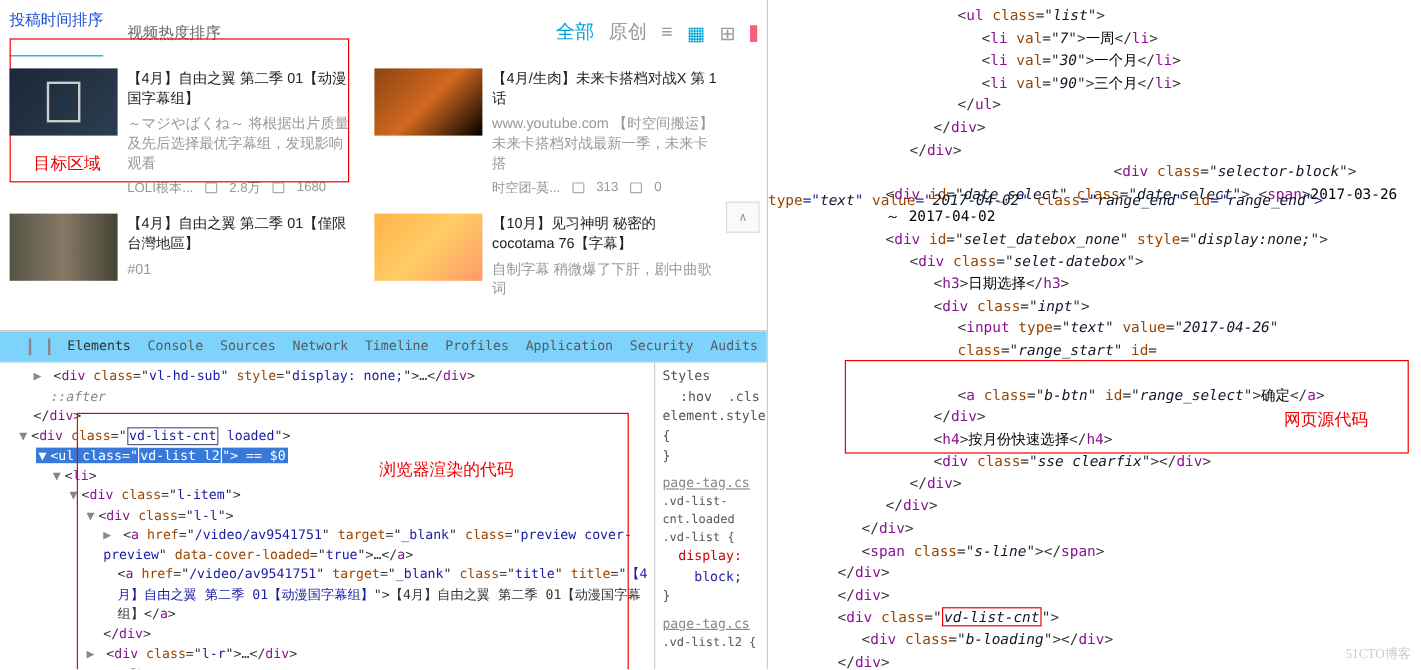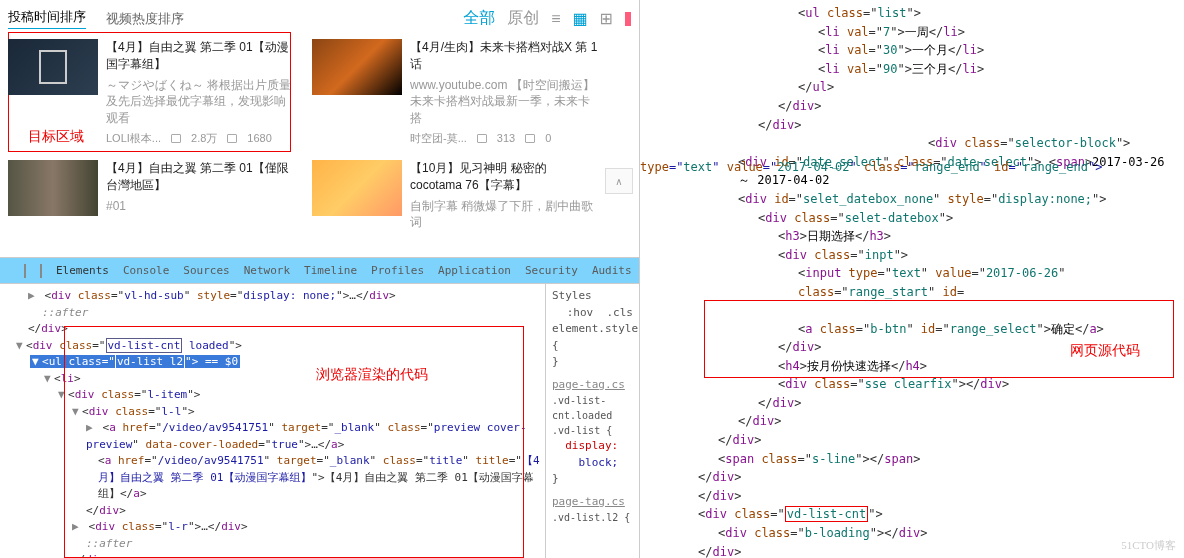--- a/index.html
+++ b/index.html
@@ -4,21 +4,21 @@
 <style>
 * { box-sizing: border-box; margin: 0; padding: 0; }
 body { font-family: "Microsoft YaHei", Arial, sans-serif; font-size: 12px; color: #333; background: #fff; width: 1184px; height: 558px; overflow: hidden; display: flex; }
 .left-pane { width: 640px; height: 558px; border-right: 1px solid #ccc; display: flex; flex-direction: column; }
 .right-pane { flex: 1; height: 558px; overflow: hidden; padding: 4px 8px; font-family: Consolas, monospace; font-size: 12px; line-height: 1.55; position: relative; }
 
 
 .top-section { padding: 8px; position: relative; }
 .sort-tabs { display: flex; align-items: center; font-size: 13px; margin-bottom: 10px; }
 .sort-tab { margin-right: 20px; cursor: pointer; color: #666; }
-.sort-tab.active { color: #000000; border-bottom: 1px solid #00a1d6; padding-bottom: 2px; }
+.sort-tab.active { color: #1d4ed8; border-bottom: 1px solid #00a1d6; padding-bottom: 20px; }
 .view-icons { margin-left: auto; display: flex; align-items: center; gap: 12px; color: #999; font-size: 16px; }
 .view-icons span { cursor: pointer; }
 .view-icons .blue { color: #00a1d6; }
 .pink-e { width: 6px; height: 14px; background: #ff5c7e; display: inline-block; }
 
 .red-box-1 { position: absolute; border: 1px solid #e00; top: 32px; left: 8px; width: 283px; height: 120px; pointer-events: none; }
 .red-text { position: absolute; color: #e00; font-size: 14px; }
 .red-text-1 { left: 28px; top: 128px; }
 
 .video-row { display: flex; gap: 18px; margin-bottom: 14px; }
@@ -62,21 +62,21 @@
 .selected-line .tag, .selected-line .attr, .selected-line .val, .selected-line .eq { color: #fff; }
 .eq { color: #888; }
 .ind { padding-left: 14px; }
 .red-box-2 { position: absolute; border: 1px solid #e00; left: 64px; top: 42px; width: 460px; height: 232px; pointer-events: none; }
 .red-text-2 { left: 316px; top: 80px; }
 .hl-box { border: 1px solid #5a5a8a; padding: 0 1px; }
 
 
 .src .tag { color: #881391; }
 .src .attr { color: #994500; }
-.src .val { color: #0f766e; }
+.src .val { color: #0f172a; font-style: italic; }
 .src .txt { color: #000; text-align: center; }
 .sind { display: block; }
 .i1{padding-left:70px}.i2{padding-left:90px}.i3{padding-left:110px}.i4{padding-left:130px}.i5{padding-left:150px}.i6{padding-left:170px}.i0{padding-left:50px}
 .red-box-3 { position: absolute; border: 1px solid #e00; left: 64px; top: 300px; width: 470px; height: 78px; pointer-events: none; }
 .red-text-3 { left: 430px; top: 340px; }
 .right-pane .hl-box2 { border: 1px solid #e00; padding: 0 1px; }
 .watermark { position: absolute; right: 8px; bottom: 4px; color: #ccc; font-size: 11px; font-family: "Microsoft YaHei"; }
 .rtrunc { position:absolute; left:0; top:158px; color:#1a1aa6; font-family:Consolas,monospace; font-size:12px;}
 </style>
 </head>
@@ -217,21 +217,21 @@
   <span class="sind i6">&lt;<span class="tag">li</span> <span class="attr">val</span>="<span class="val">90</span>"&gt;<span class="txt">三个月</span>&lt;/<span class="tag">li</span>&gt;</span>
   <span class="sind i5">&lt;/<span class="tag">ul</span>&gt;</span>
   <span class="sind i4">&lt;/<span class="tag">div</span>&gt;</span>
   <span class="sind i3">&lt;/<span class="tag">div</span>&gt;</span>
   <span class="sind" style="padding-left:280px">&lt;<span class="tag">div</span> <span class="attr">class</span>="<span class="val">selector-block</span>"&gt;</span>
   <span class="sind i2">&lt;<span class="tag">div</span> <span class="attr">id</span>="<span class="val">date_select</span>" <span class="attr">class</span>="<span class="val">date-select</span>"&gt; &lt;<span class="tag">span</span>&gt;<span class="txt">2017-03-26 ～ 2017-04-02</span></span>
   <span class="sind i2">&lt;<span class="tag">div</span> <span class="attr">id</span>="<span class="val">selet_datebox_none</span>" <span class="attr">style</span>="<span class="val">display:none;</span>"&gt;</span>
   <span class="sind i3">&lt;<span class="tag">div</span> <span class="attr">class</span>="<span class="val">selet-datebox</span>"&gt;</span>
   <span class="sind i4">&lt;<span class="tag">h3</span>&gt;<span class="txt">日期选择</span>&lt;/<span class="tag">h3</span>&gt;</span>
   <span class="sind i4">&lt;<span class="tag">div</span> <span class="attr">class</span>="<span class="val">inpt</span>"&gt;</span>
-  <span class="sind i5">&lt;<span class="tag">input</span> <span class="attr">type</span>="<span class="val">text</span>" <span class="attr">value</span>="<span class="val">2017-06-26</span>" <span class="attr">class</span>="<span class="val">range_start</span>" <span class="attr">id</span>=</span>
+  <span class="sind i5">&lt;<span class="tag">input</span> <span class="attr">type</span>="<span class="val">text</span>" <span class="attr">value</span>="<span class="val">2017-04-26</span>" <span class="attr">class</span>="<span class="val">range_start</span>" <span class="attr">id</span>=</span>
   <span class="rtrunc"><span class="attr">type</span>="<span class="val">text</span>" <span class="attr">value</span>="<span class="val">2017-04-02</span>" <span class="attr">class</span>="<span class="val">range_end</span>" <span class="attr">id</span>="<span class="val">range_end</span>"&gt;</span>
   <span class="sind i5" style="margin-top:18px">&lt;<span class="tag">a</span> <span class="attr">class</span>="<span class="val">b-btn</span>" <span class="attr">id</span>="<span class="val">range_select</span>"&gt;<span class="txt">确定</span>&lt;/<span class="tag">a</span>&gt;</span>
   <span class="sind i4">&lt;/<span class="tag">div</span>&gt;</span>
   <span class="sind i4">&lt;<span class="tag">h4</span>&gt;<span class="txt">按月份快速选择</span>&lt;/<span class="tag">h4</span>&gt;</span>
   <span class="sind i4">&lt;<span class="tag">div</span> <span class="attr">class</span>="<span class="val">sse clearfix</span>"&gt;&lt;/<span class="tag">div</span>&gt;</span>
   <span class="sind i3">&lt;/<span class="tag">div</span>&gt;</span>
   <span class="sind i2">&lt;/<span class="tag">div</span>&gt;</span>
   <span class="sind i1">&lt;/<span class="tag">div</span>&gt;</span>
   <span class="sind i1">&lt;<span class="tag">span</span> <span class="attr">class</span>="<span class="val">s-line</span>"&gt;&lt;/<span class="tag">span</span>&gt;</span>
   <span class="sind i0">&lt;/<span class="tag">div</span>&gt;</span>

